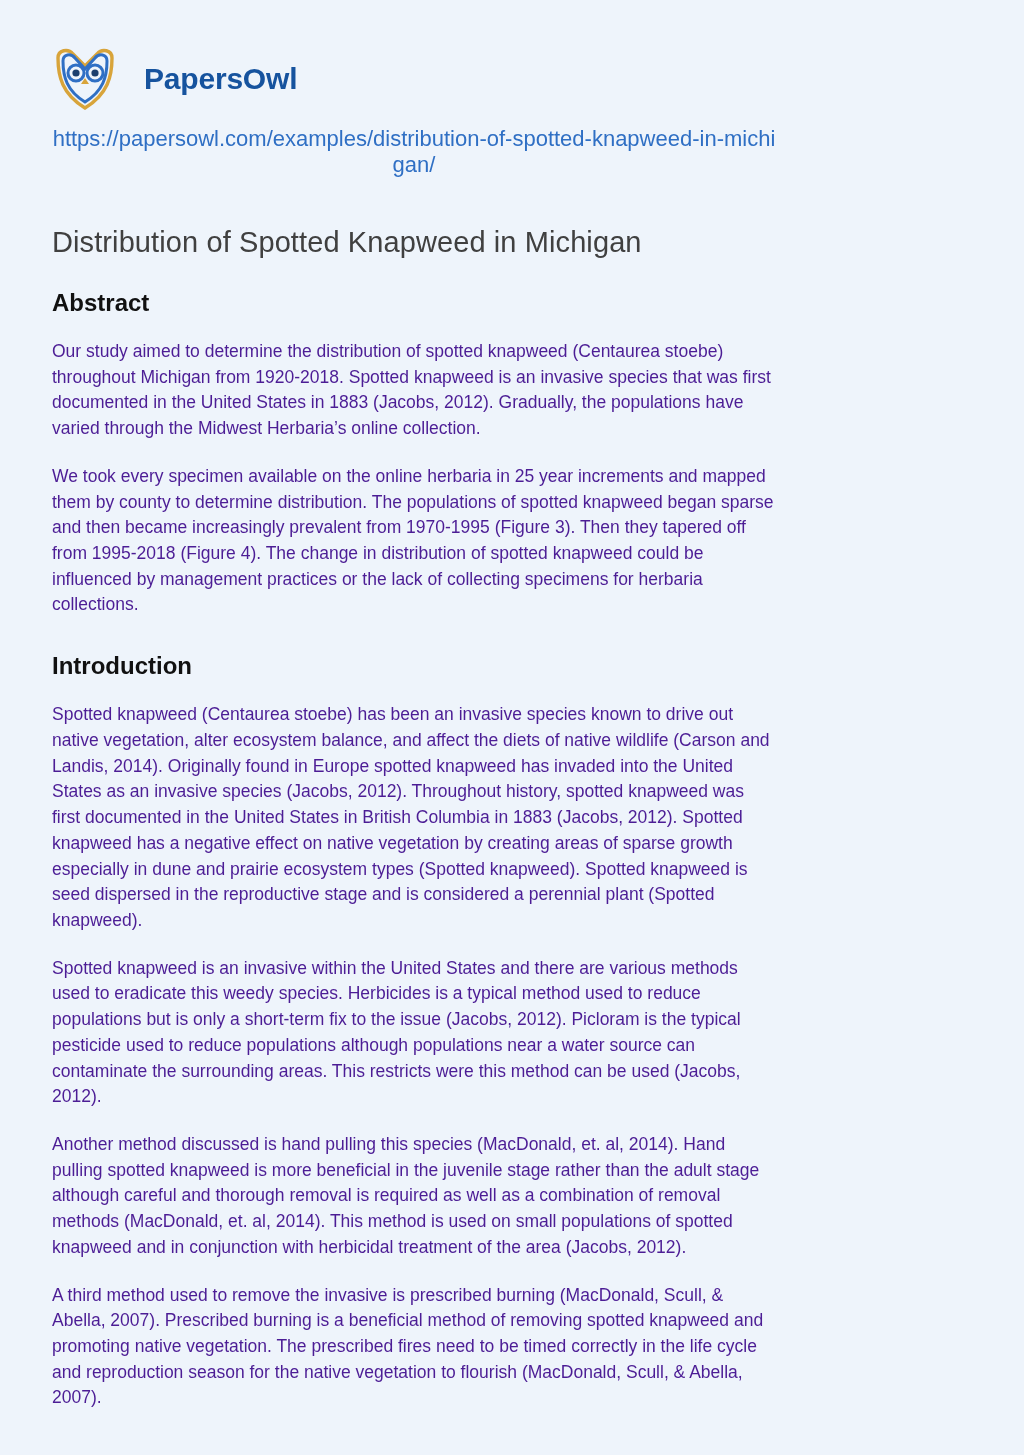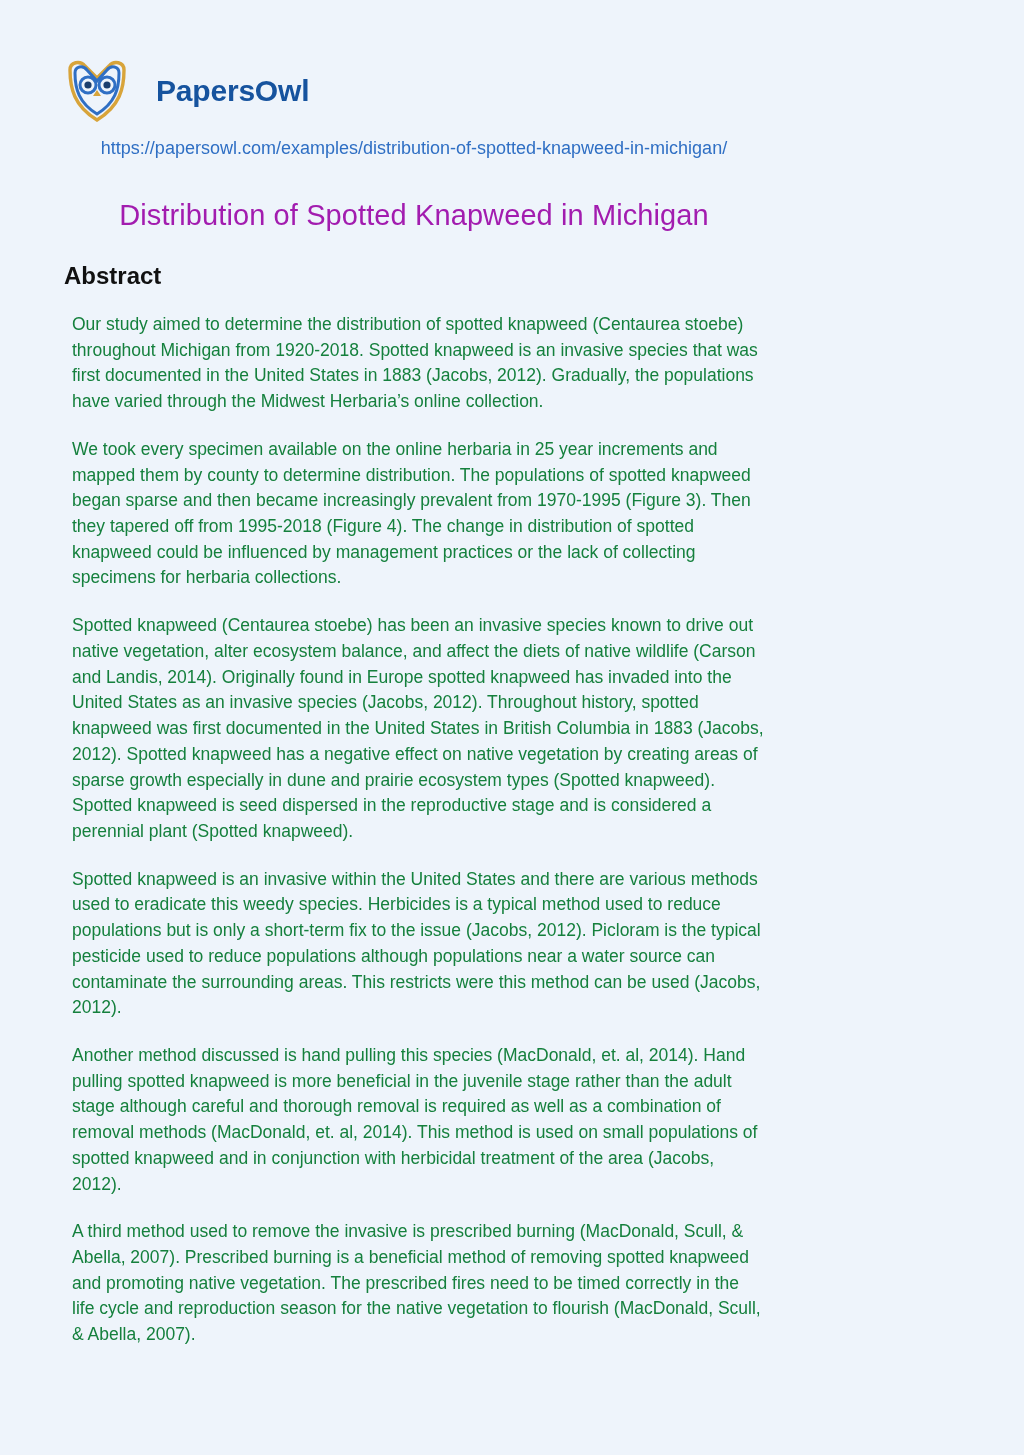--- a/index.html
+++ b/index.html
@@ -11,21 +11,21 @@
     min-height: 1455px;
     background: #eef4fb;
     font-family: "Liberation Sans", sans-serif;
     color: #1a1a1a;
   }
   .page {
     width: 828px;
     min-height: 1455px;
     background: #eef4fb;
     box-sizing: border-box;
-    padding: 16px;
+    padding: 4px;
     position: relative;
   }
   .header {
     display: flex;
     align-items: center;
     padding: 38px 0 0 44px;
   }
   .logo-mark {
     width: 74px;
     height: 74px;
@@ -36,50 +36,49 @@
     font-size: 30px;
     font-weight: bold;
     color: #16539e;
     letter-spacing: -0.2px;
     margin-left: 22px;
     line-height: 1;
   }
   .url-bar {
     text-align: center;
     color: #2f6fc4;
-    font-size: 18px;
-    margin: 10px 0 0 0;
+    font-size: 22px;
+    margin: 10px 0 8px 0;
     padding: 0 44px;
     word-break: break-all;
   }
   .doc {
     padding: 40px 48px 30px 48px;
   }
   h1.title {
     font-size: 29px;
     font-weight: normal;
-    color: #a21caf;
+    color: #404040;
     margin: 0 0 30px 0;
     letter-spacing: 0.1px;
-    text-align: center;
   }
   h2.section {
     font-size: 24px;
     font-weight: bold;
     color: #111;
     margin: 0 0 22px 0;
   }
   h2.section.mt {
     margin-top: 34px;
   }
   p.para {
     font-size: 17.5px;
     line-height: 1.47;
-    margin: 0 0 22px 8px;
-    color: #15803d;
+    margin: 0 0 22px 0;
+    color: #4c1d95;
   }
   p.para:last-child {
     margin-bottom: 0;
   }
 </style>
 </head>
 <body>
 
 <div class="page">
 
@@ -101,19 +100,20 @@
   <div class="url-bar">https://papersowl.com/examples/distribution-of-spotted-knapweed-in-michigan/</div>
 
   <div class="doc">
 
     <h1 class="title">Distribution of Spotted Knapweed in Michigan</h1>
 
     <h2 class="section">Abstract</h2>
     <p class="para">Our study aimed to determine the distribution of spotted knapweed (Centaurea stoebe) throughout Michigan from 1920-2018. Spotted knapweed is an invasive species that was first documented in the United States in 1883 (Jacobs, 2012). Gradually, the populations have varied through the Midwest Herbaria’s online collection.</p>
     <p class="para">We took every specimen available on the online herbaria in 25 year increments and mapped them by county to determine distribution. The populations of spotted knapweed began sparse and then became increasingly prevalent from 1970-1995 (Figure 3). Then they tapered off from 1995-2018 (Figure 4). The change in distribution of spotted knapweed could be influenced by management practices or the lack of collecting specimens for herbaria collections.</p>
 
+    <h2 class="section mt">Introduction</h2>
     <p class="para">Spotted knapweed (Centaurea stoebe) has been an invasive species known to drive out native vegetation, alter ecosystem balance, and affect the diets of native wildlife (Carson and Landis, 2014). Originally found in Europe spotted knapweed has invaded into the United States as an invasive species (Jacobs, 2012). Throughout history, spotted knapweed was first documented in the United States in British Columbia in 1883 (Jacobs, 2012). Spotted knapweed has a negative effect on native vegetation by creating areas of sparse growth especially in dune and prairie ecosystem types (Spotted knapweed). Spotted knapweed is seed dispersed in the reproductive stage and is considered a perennial plant (Spotted knapweed).</p>
     <p class="para">Spotted knapweed is an invasive within the United States and there are various methods used to eradicate this weedy species. Herbicides is a typical method used to reduce populations but is only a short-term fix to the issue (Jacobs, 2012). Picloram is the typical pesticide used to reduce populations although populations near a water source can contaminate the surrounding areas. This restricts were this method can be used (Jacobs, 2012).</p>
     <p class="para">Another method discussed is hand pulling this species (MacDonald, et. al, 2014). Hand pulling spotted knapweed is more beneficial in the juvenile stage rather than the adult stage although careful and thorough removal is required as well as a combination of removal methods (MacDonald, et. al, 2014). This method is used on small populations of spotted knapweed and in conjunction with herbicidal treatment of the area (Jacobs, 2012).</p>
     <p class="para">A third method used to remove the invasive is prescribed burning (MacDonald, Scull, &amp; Abella, 2007). Prescribed burning is a beneficial method of removing spotted knapweed and promoting native vegetation. The prescribed fires need to be timed correctly in the life cycle and reproduction season for the native vegetation to flourish (MacDonald, Scull, &amp; Abella, 2007).</p>
 
   </div>
 </div>
 
 </body></html>

